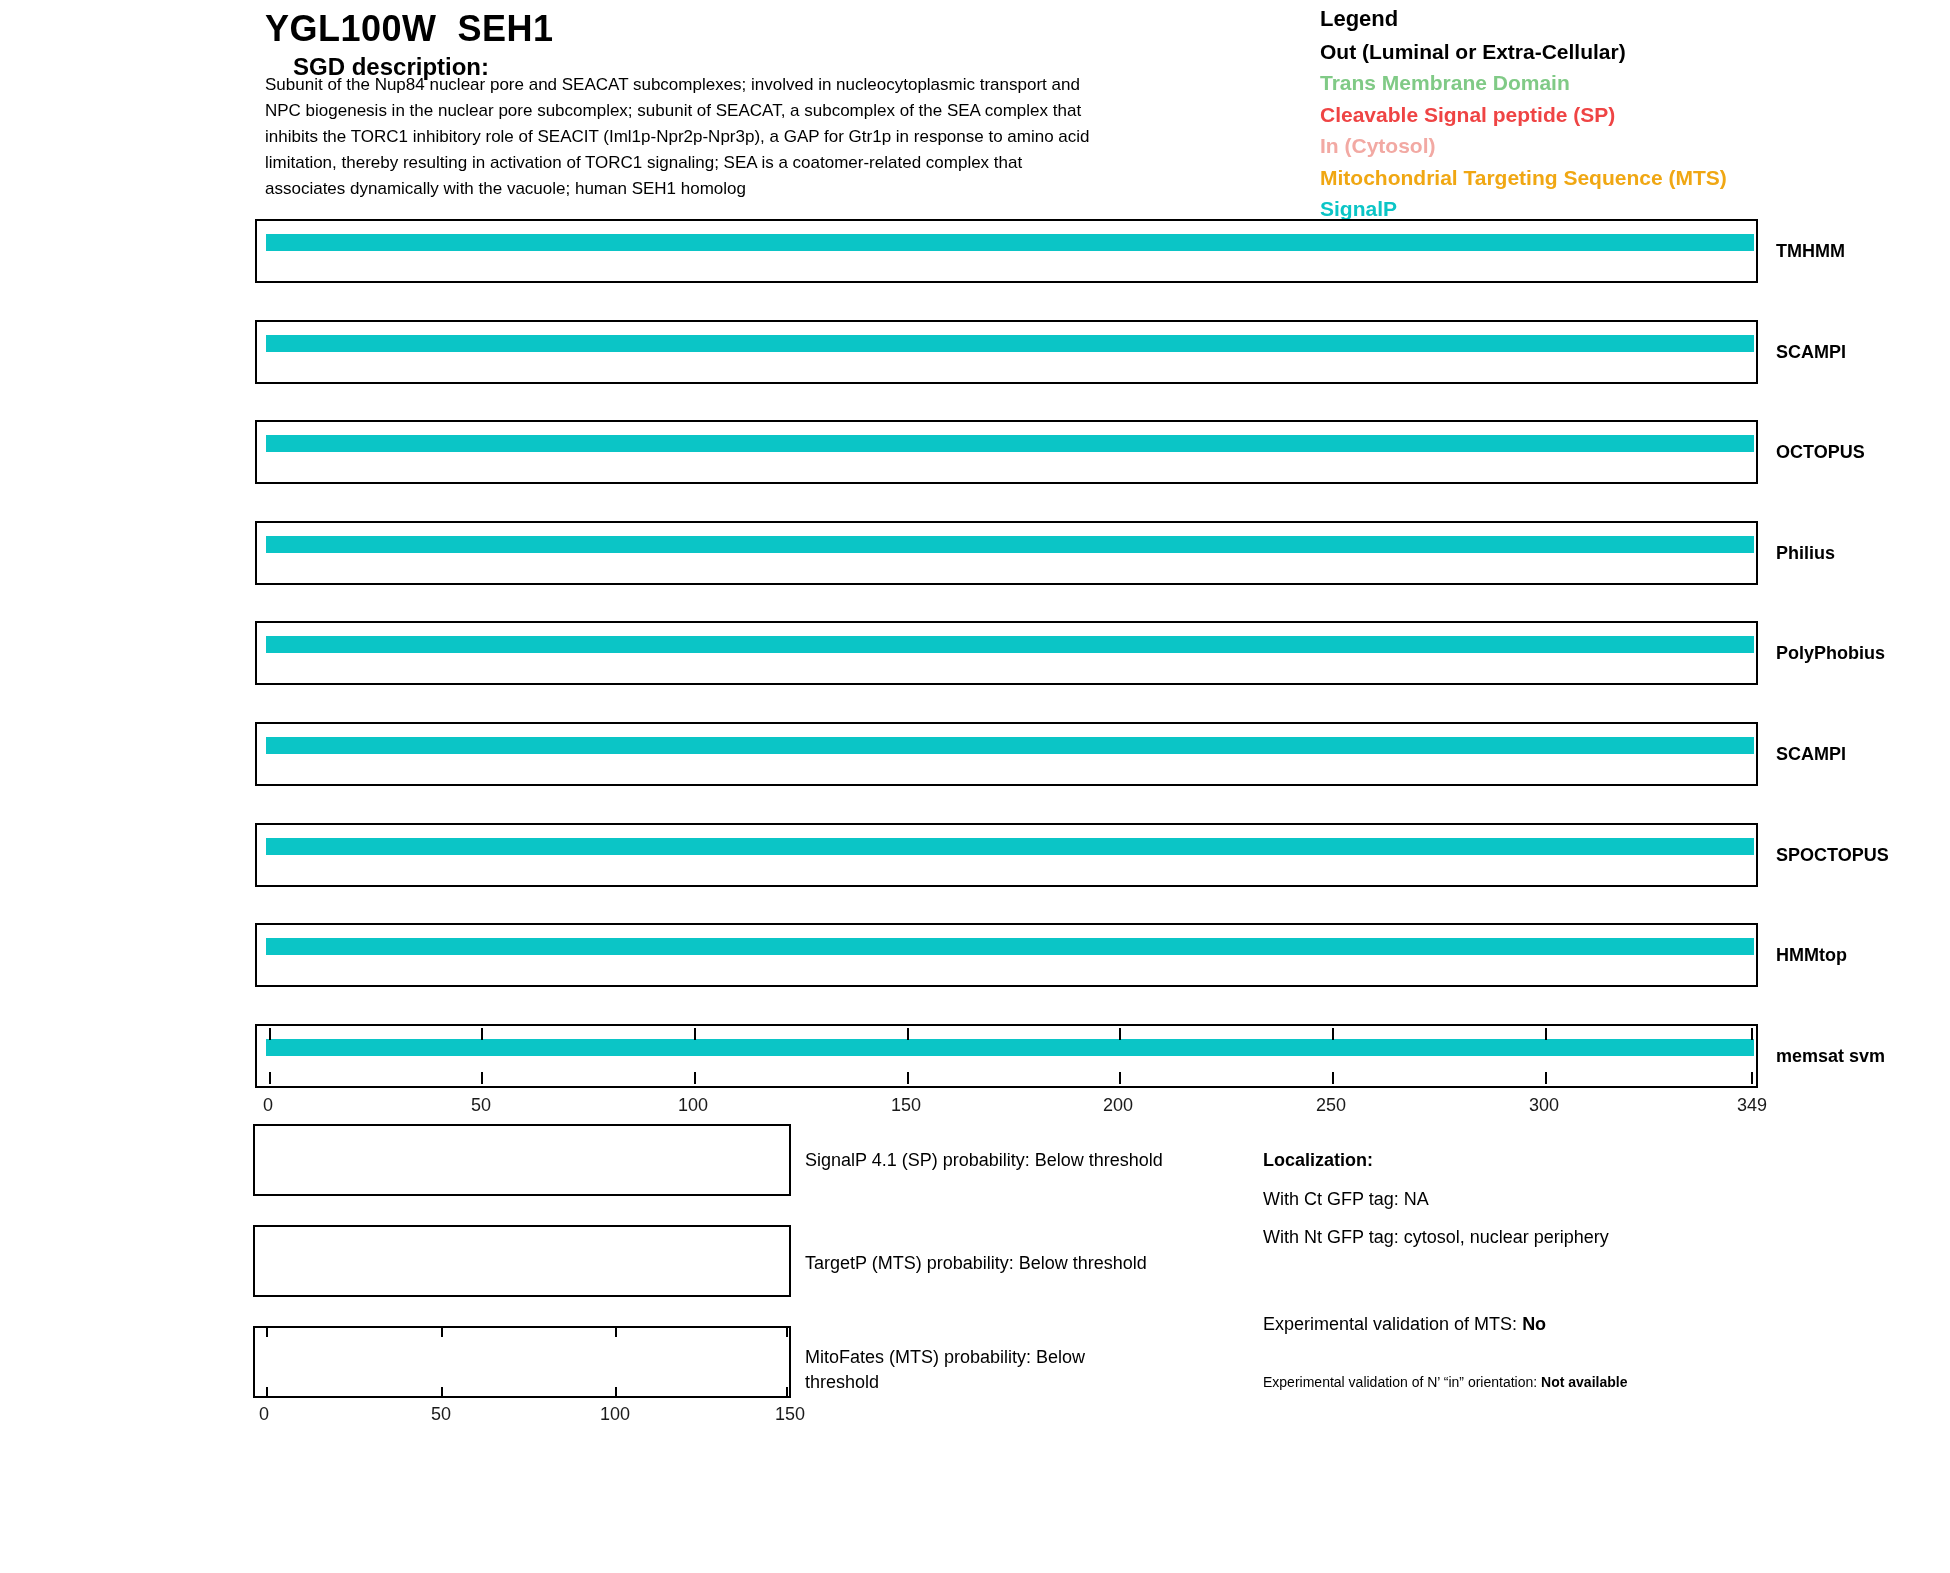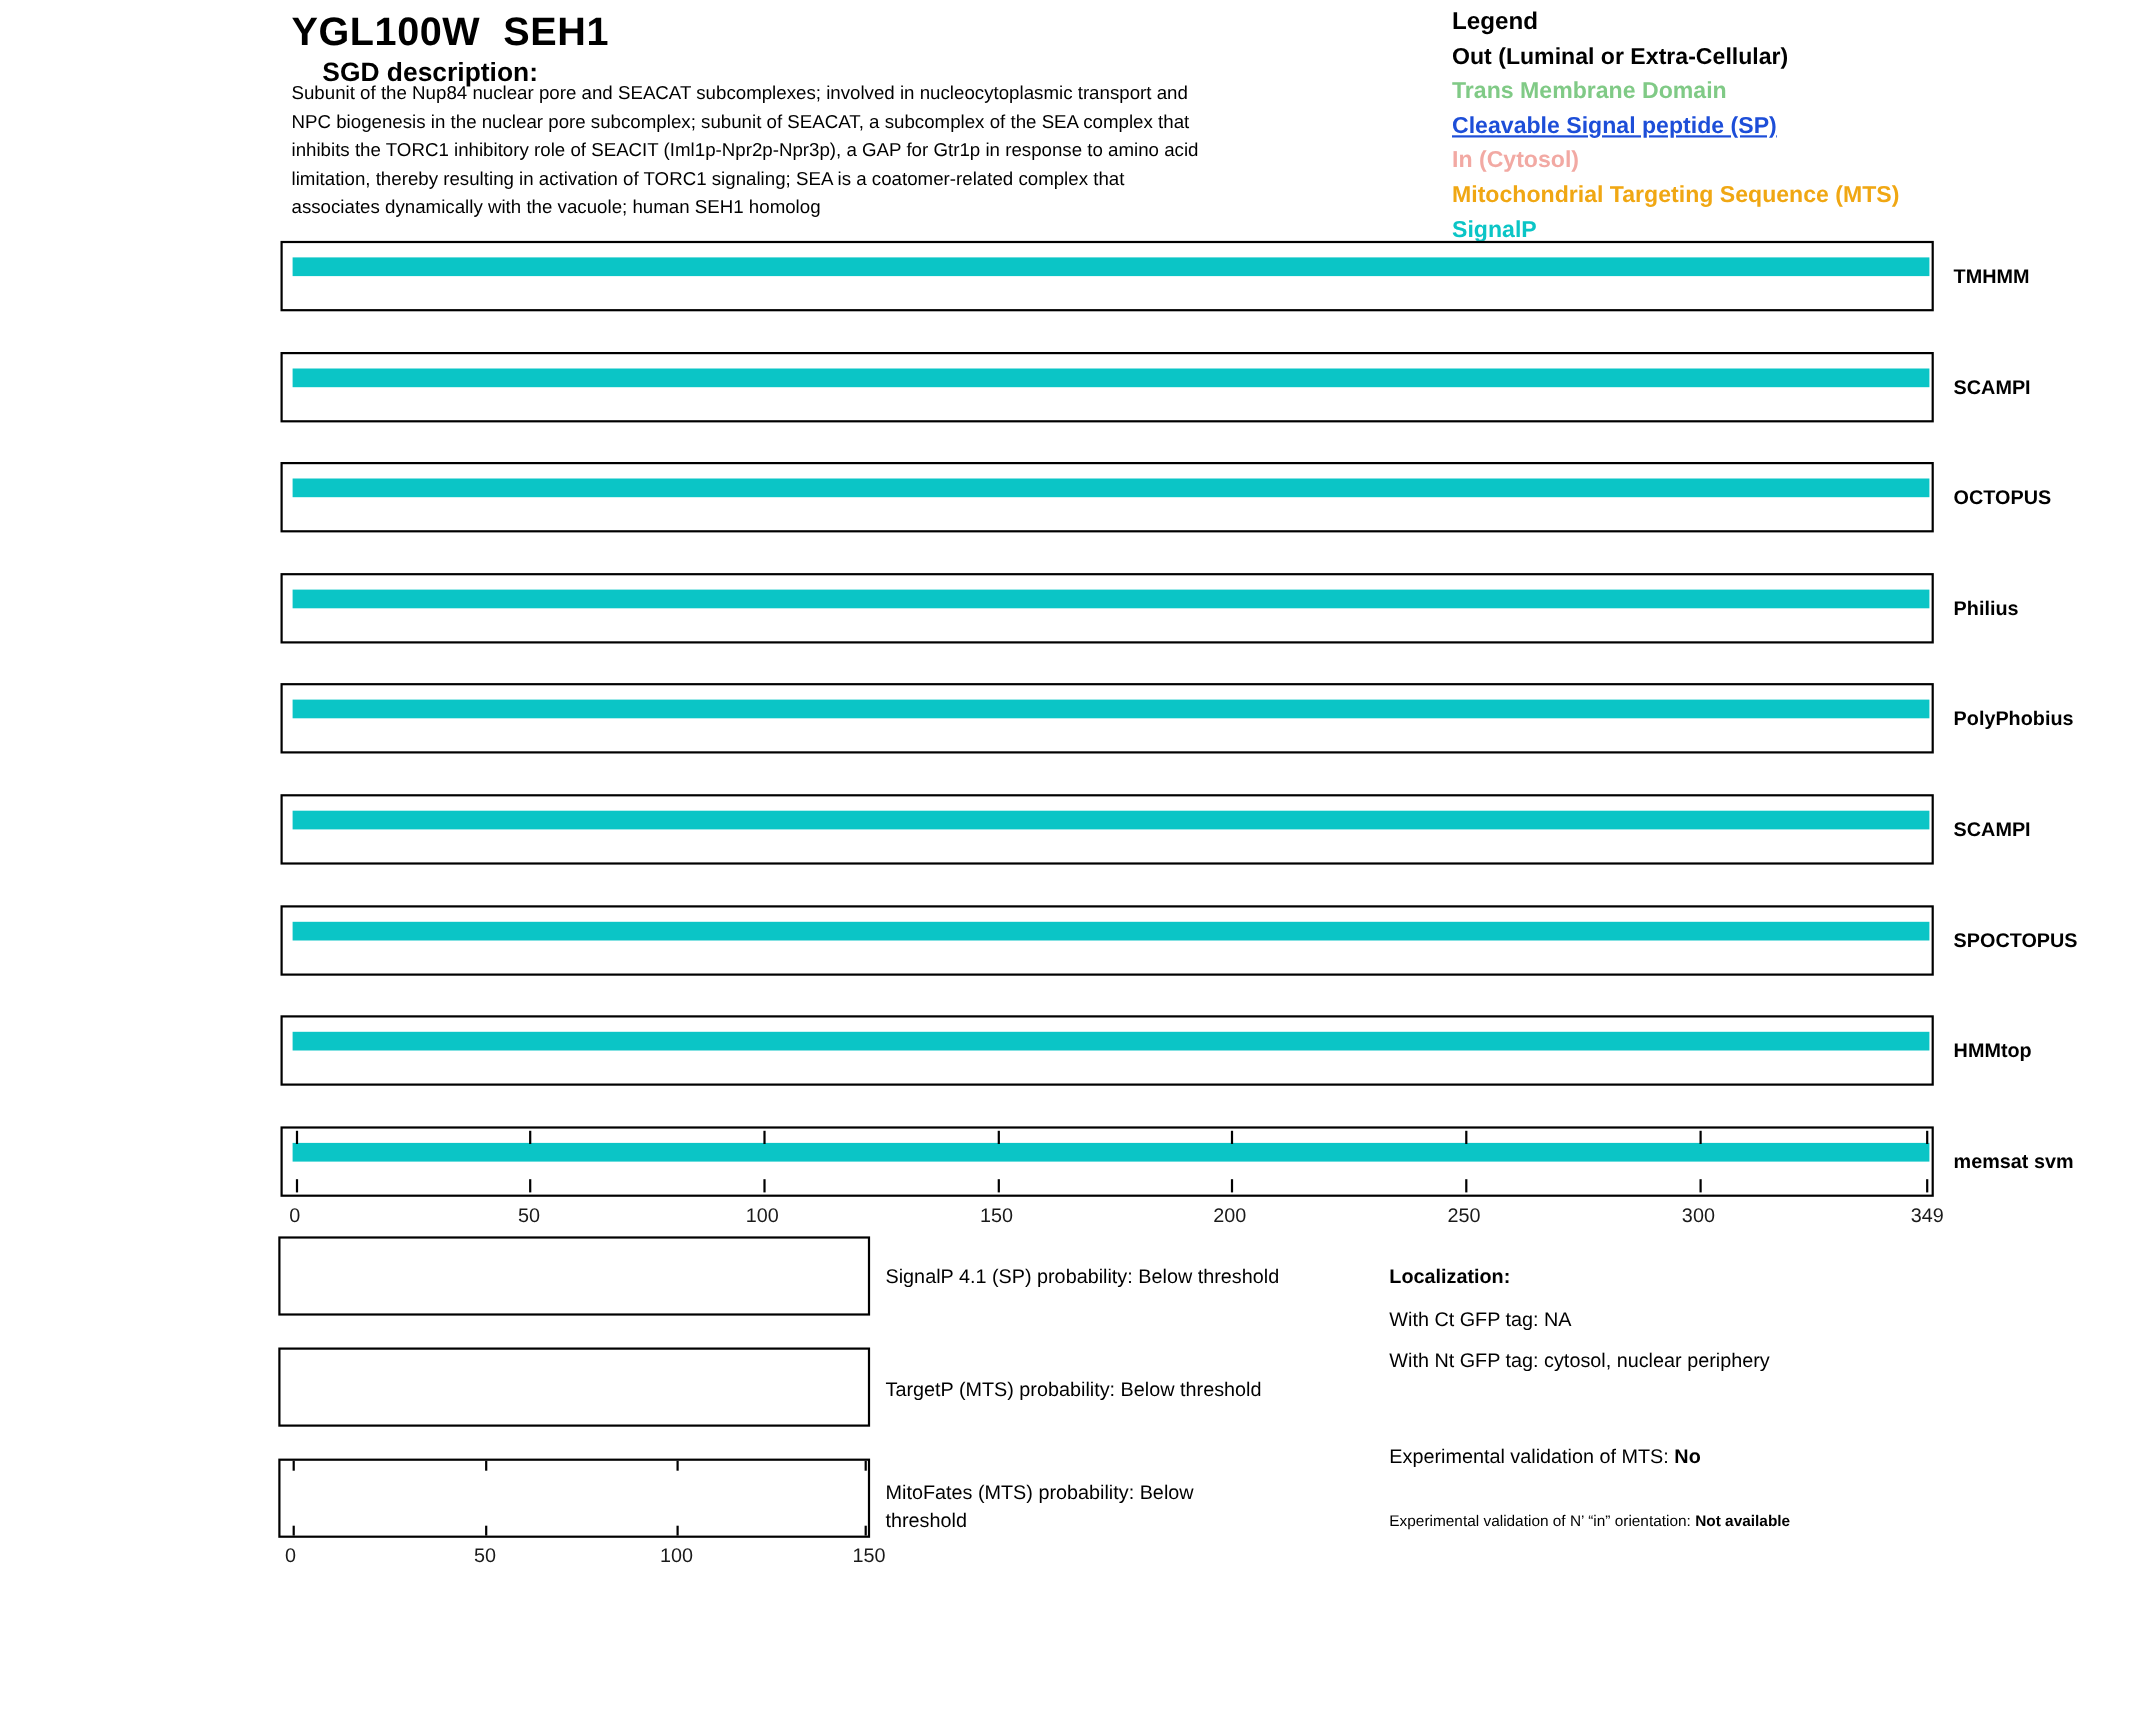--- a/index.html
+++ b/index.html
@@ -52,21 +52,21 @@
     <div>NPC biogenesis in the nuclear pore subcomplex; subunit of SEACAT, a subcomplex of the SEA complex that</div>
     <div>inhibits the TORC1 inhibitory role of SEACIT (Iml1p-Npr2p-Npr3p), a GAP for Gtr1p in response to amino acid</div>
     <div>limitation, thereby resulting in activation of TORC1 signaling; SEA is a coatomer-related complex that</div>
     <div>associates dynamically with the vacuole; human SEH1 homolog</div>
   </div>
 
   <div class="legend-title">Legend</div>
   <div class="legend-items">
     <div style="color: #000000;">Out (Luminal or Extra-Cellular)</div>
     <div style="color: rgb(128, 202, 134);">Trans Membrane Domain</div>
-    <div style="color: #1d4ed8; text-decoration: underline;">Cleavable Signal peptide (SP)</div>
+    <div style="color: #ef4444;">Cleavable Signal peptide (SP)</div>
     <div style="color: rgb(242, 169, 163);">In (Cytosol)</div>
     <div style="color: rgb(240, 167, 19);">Mitochondrial Targeting Sequence (MTS)</div>
     <div style="color: rgb(11, 197, 198);">SignalP</div>
   </div>
 
   <div class="track" style="top:219px">
     <div class="tbox">
         <div class="tbar" style="background-color: rgb(11, 197, 198);"></div>
       </div>
     <div class="tlabel">TMHMM</div>

